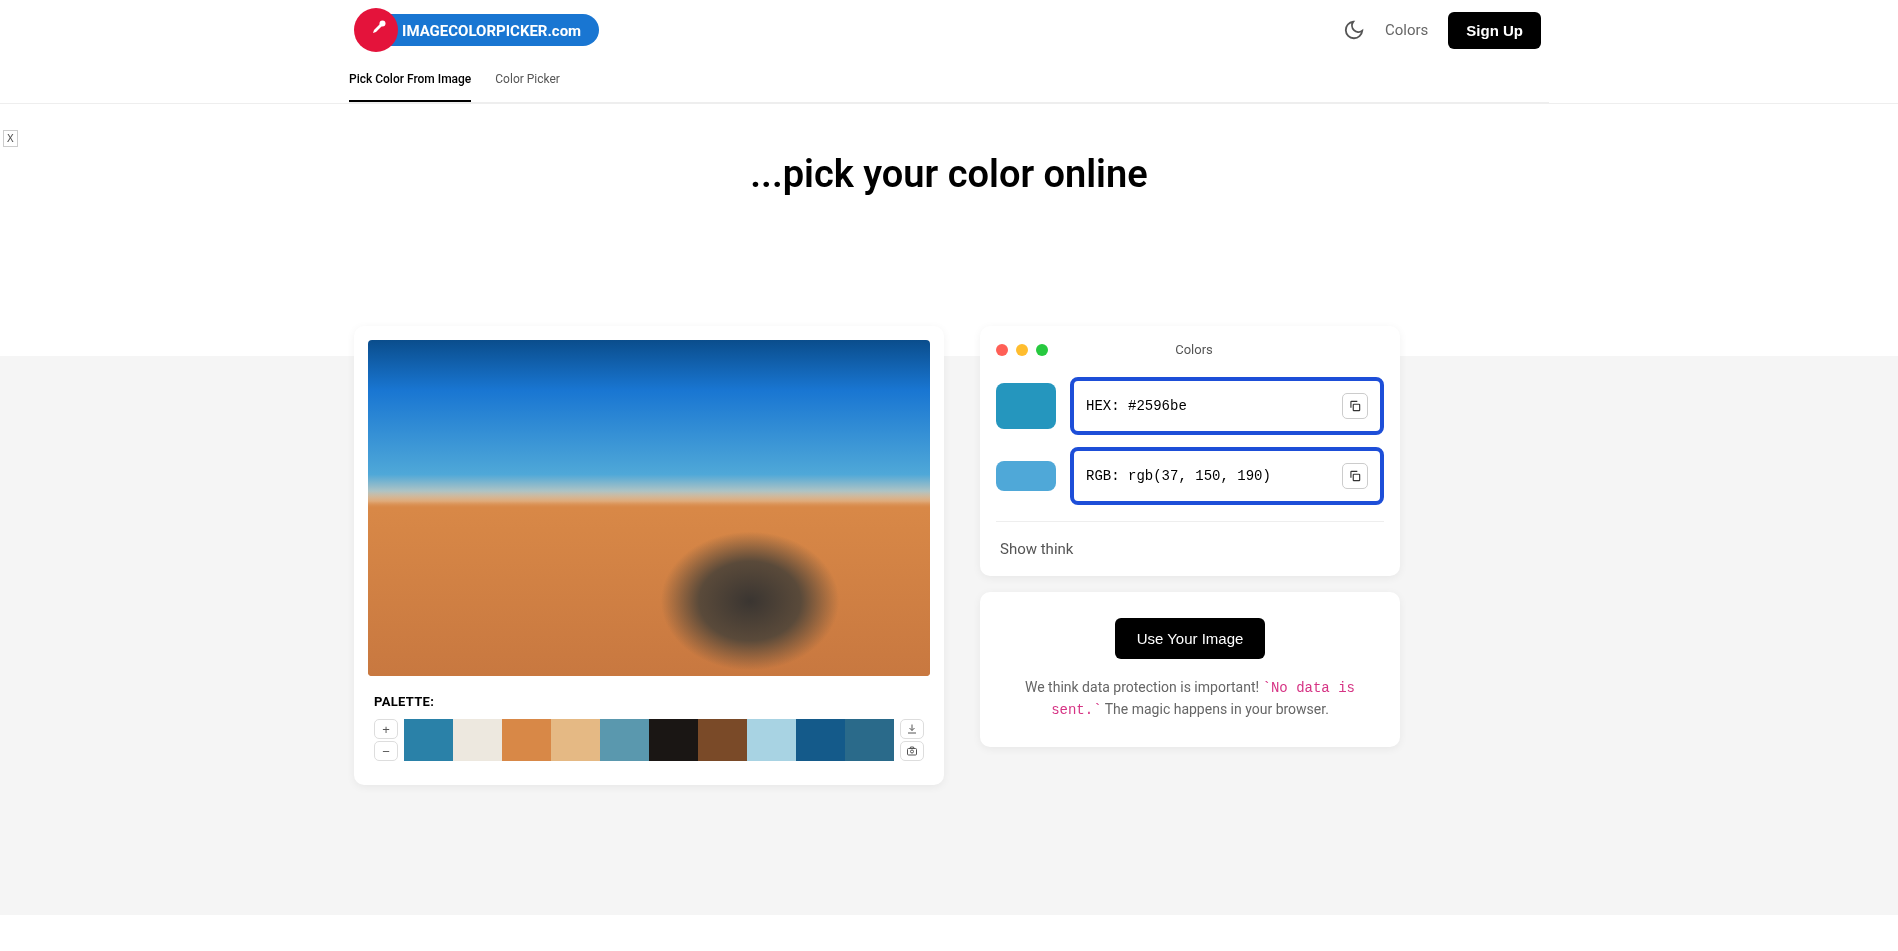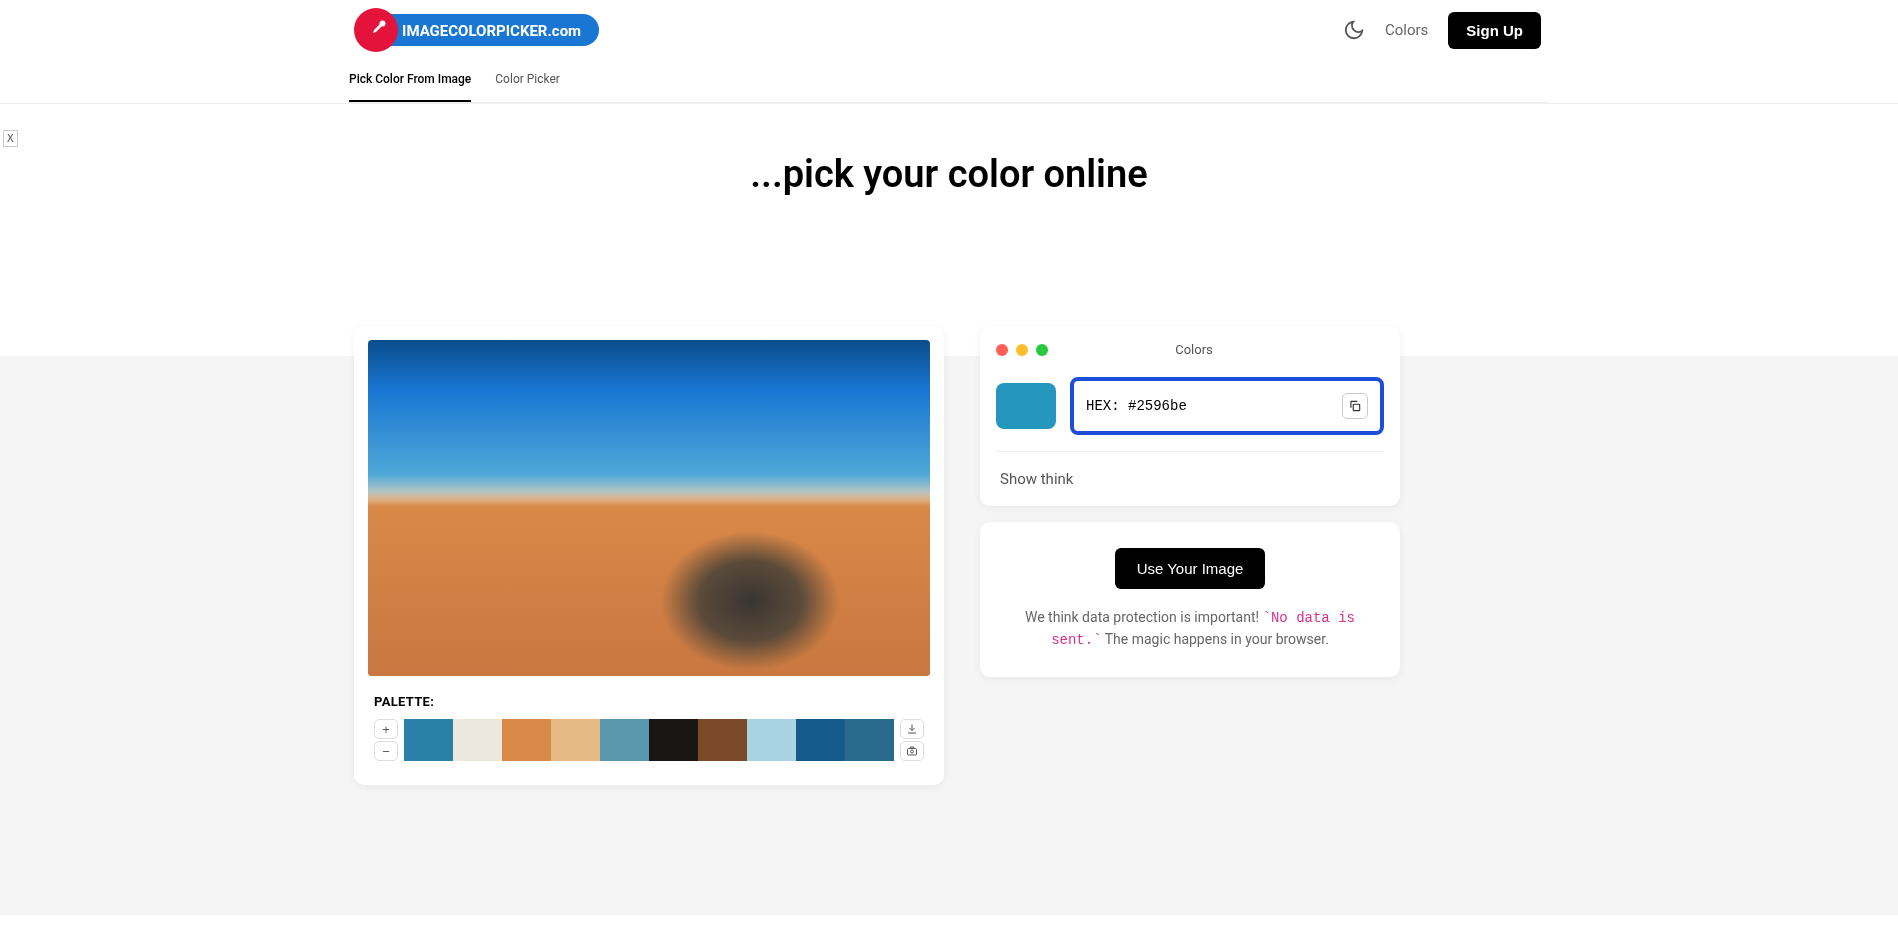--- a/index.html
+++ b/index.html
@@ -164,20 +164,32 @@
           <span><span>HEX:</span> <span>#2596be</span></span>
           <button class="copy-btn">
             <svg width="14" height="14" viewBox="0 0 24 24" fill="none" stroke="#333" stroke-width="2">
                   <rect x="9" y="9" width="11" height="11" rx="1"></rect>
                   <path d="M5 15V5a1 1 0 011-1h10"></path>
                 </svg>
           </button>
         </div>
       </div>
 
+      <div class="color-row">
+        <div class="color-preview rgb"></div>
+        <div class="color-value">
+          <span><span>RGB:</span> <span>rgb(37, 150, 190)</span></span>
+          <button class="copy-btn">
+            <svg width="14" height="14" viewBox="0 0 24 24" fill="none" stroke="#333" stroke-width="2">
+                  <rect x="9" y="9" width="11" height="11" rx="1"></rect>
+                  <path d="M5 15V5a1 1 0 011-1h10"></path>
+                </svg>
+          </button>
+        </div>
+      </div>
 
       <div class="show-more">Show think</div>
     </div>
 
     <div class="upload-card">
       <button class="use-btn">Use Your Image</button>
       <div class="privacy-text">
         <span>We think data protection is important! </span><code>`No data is sent.`</code><span> The magic happens in your browser.</span>
       </div>
     </div>

